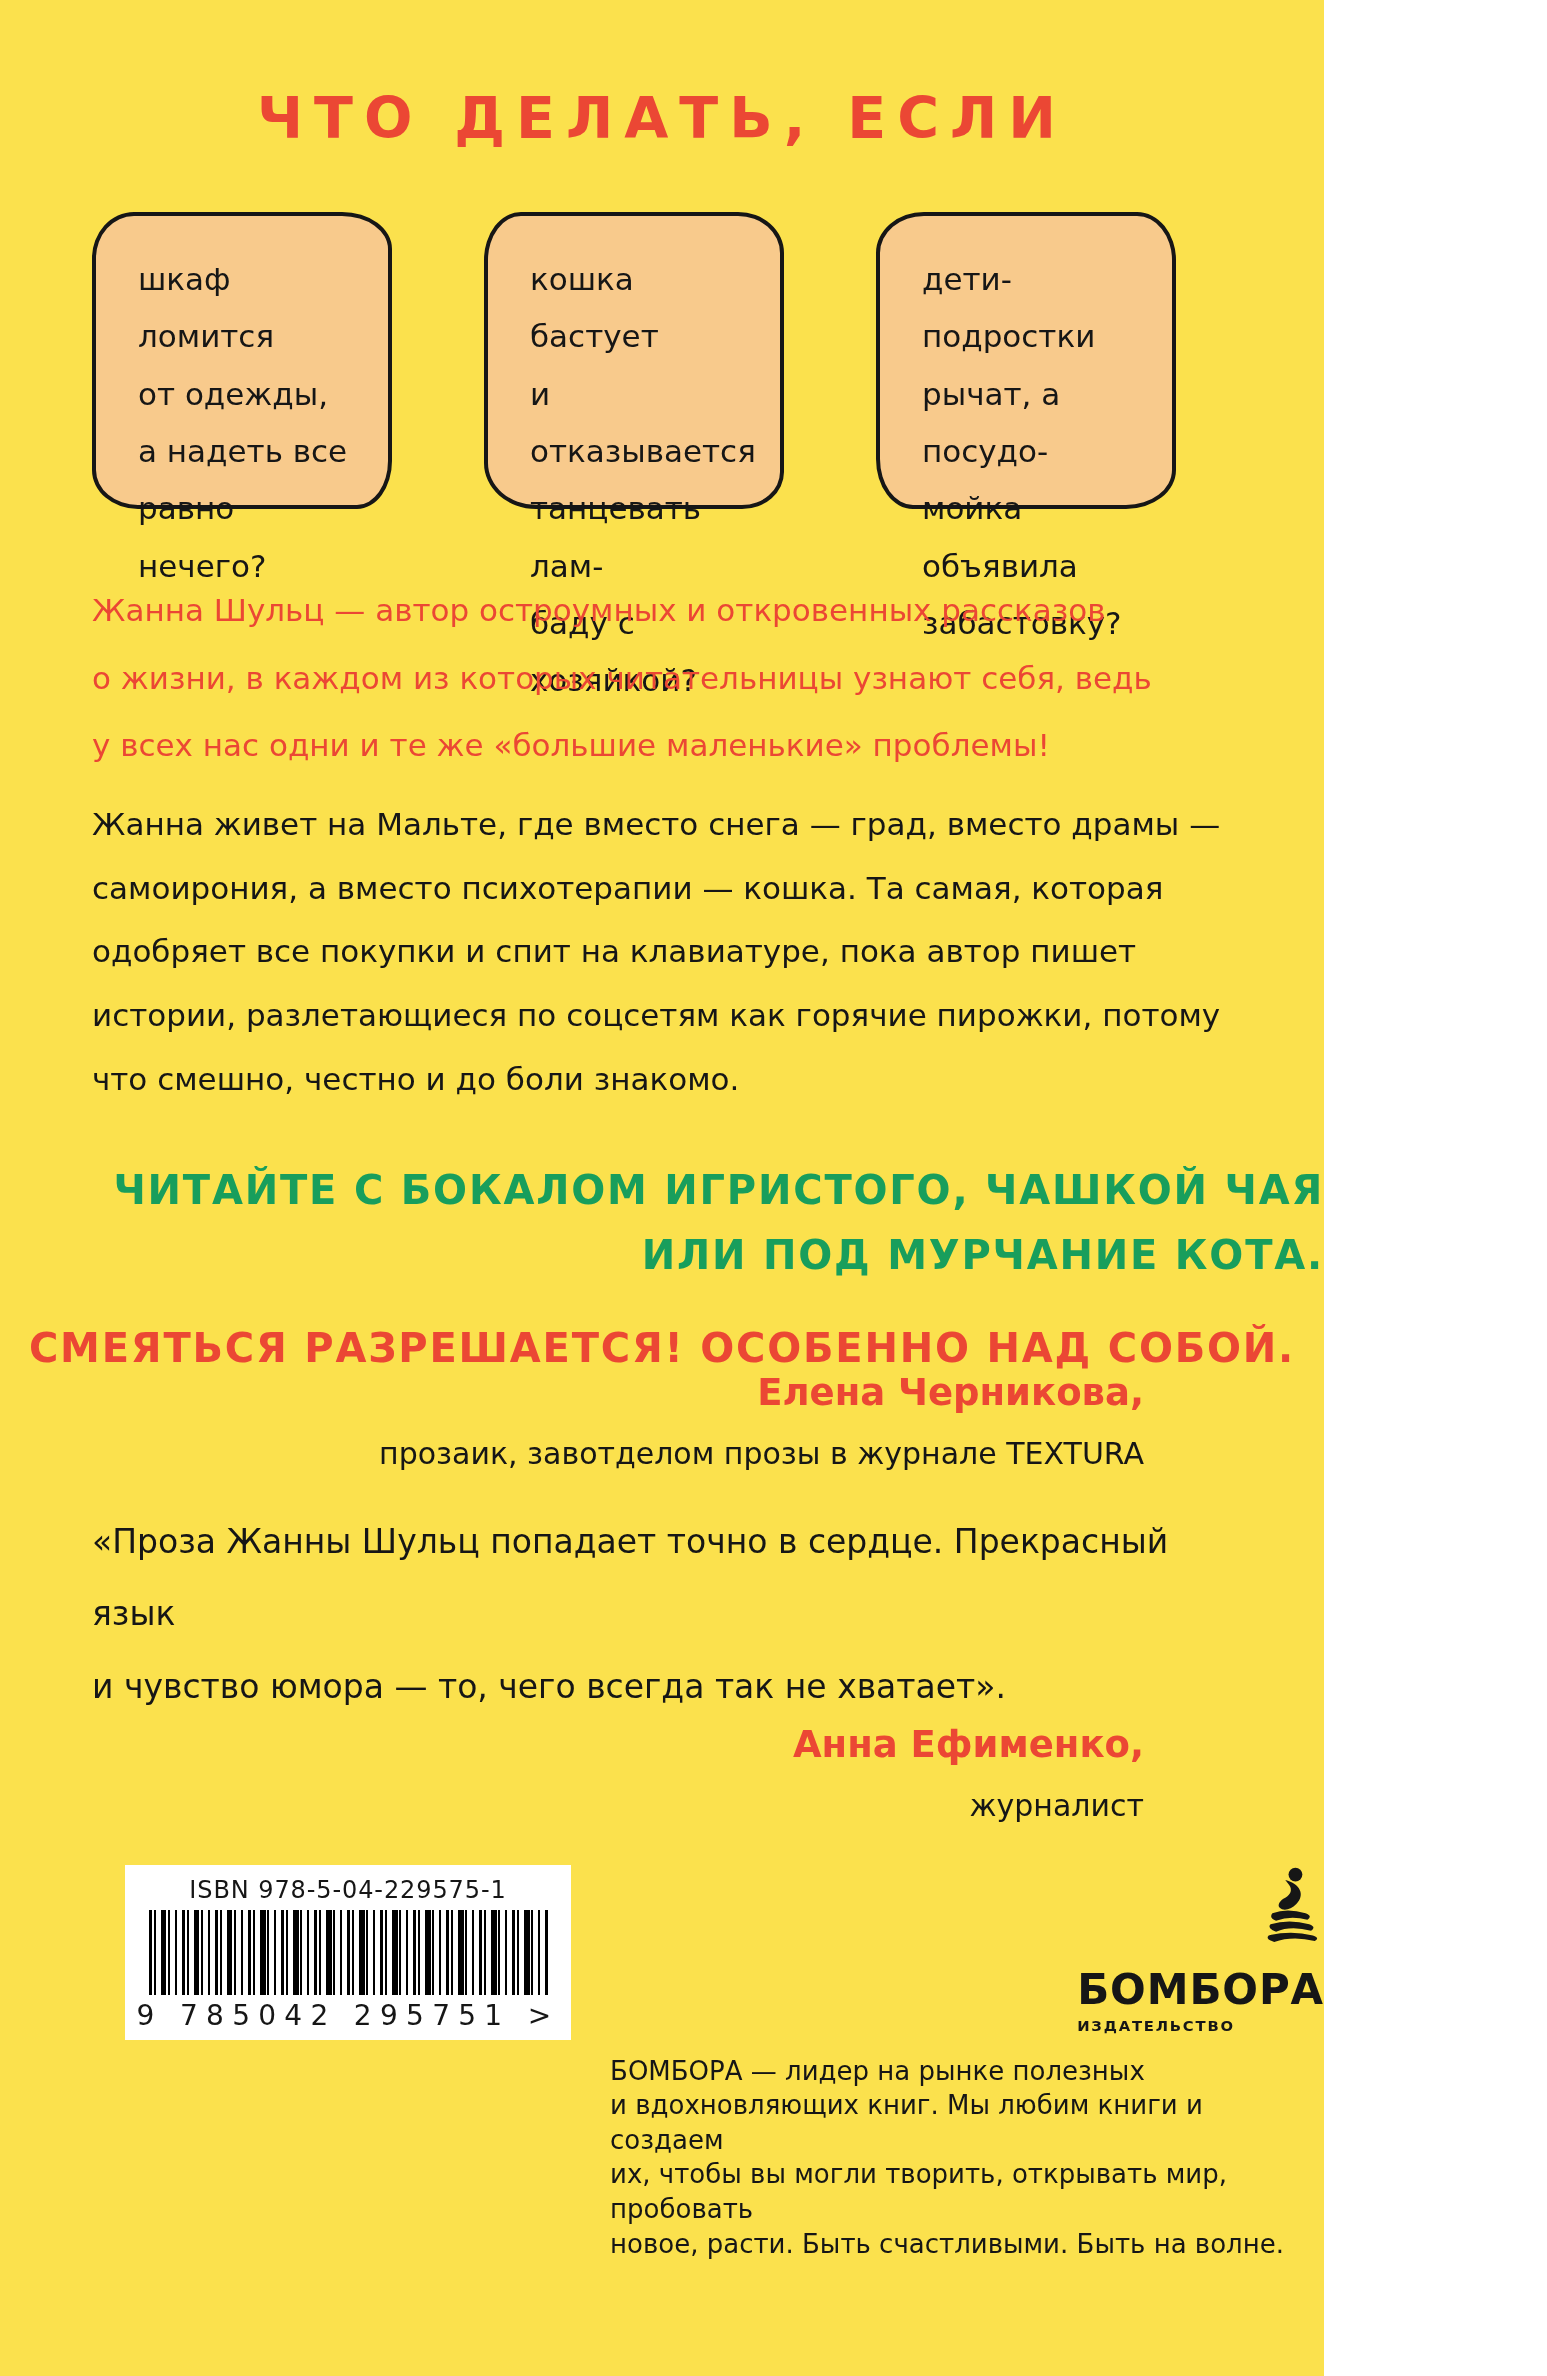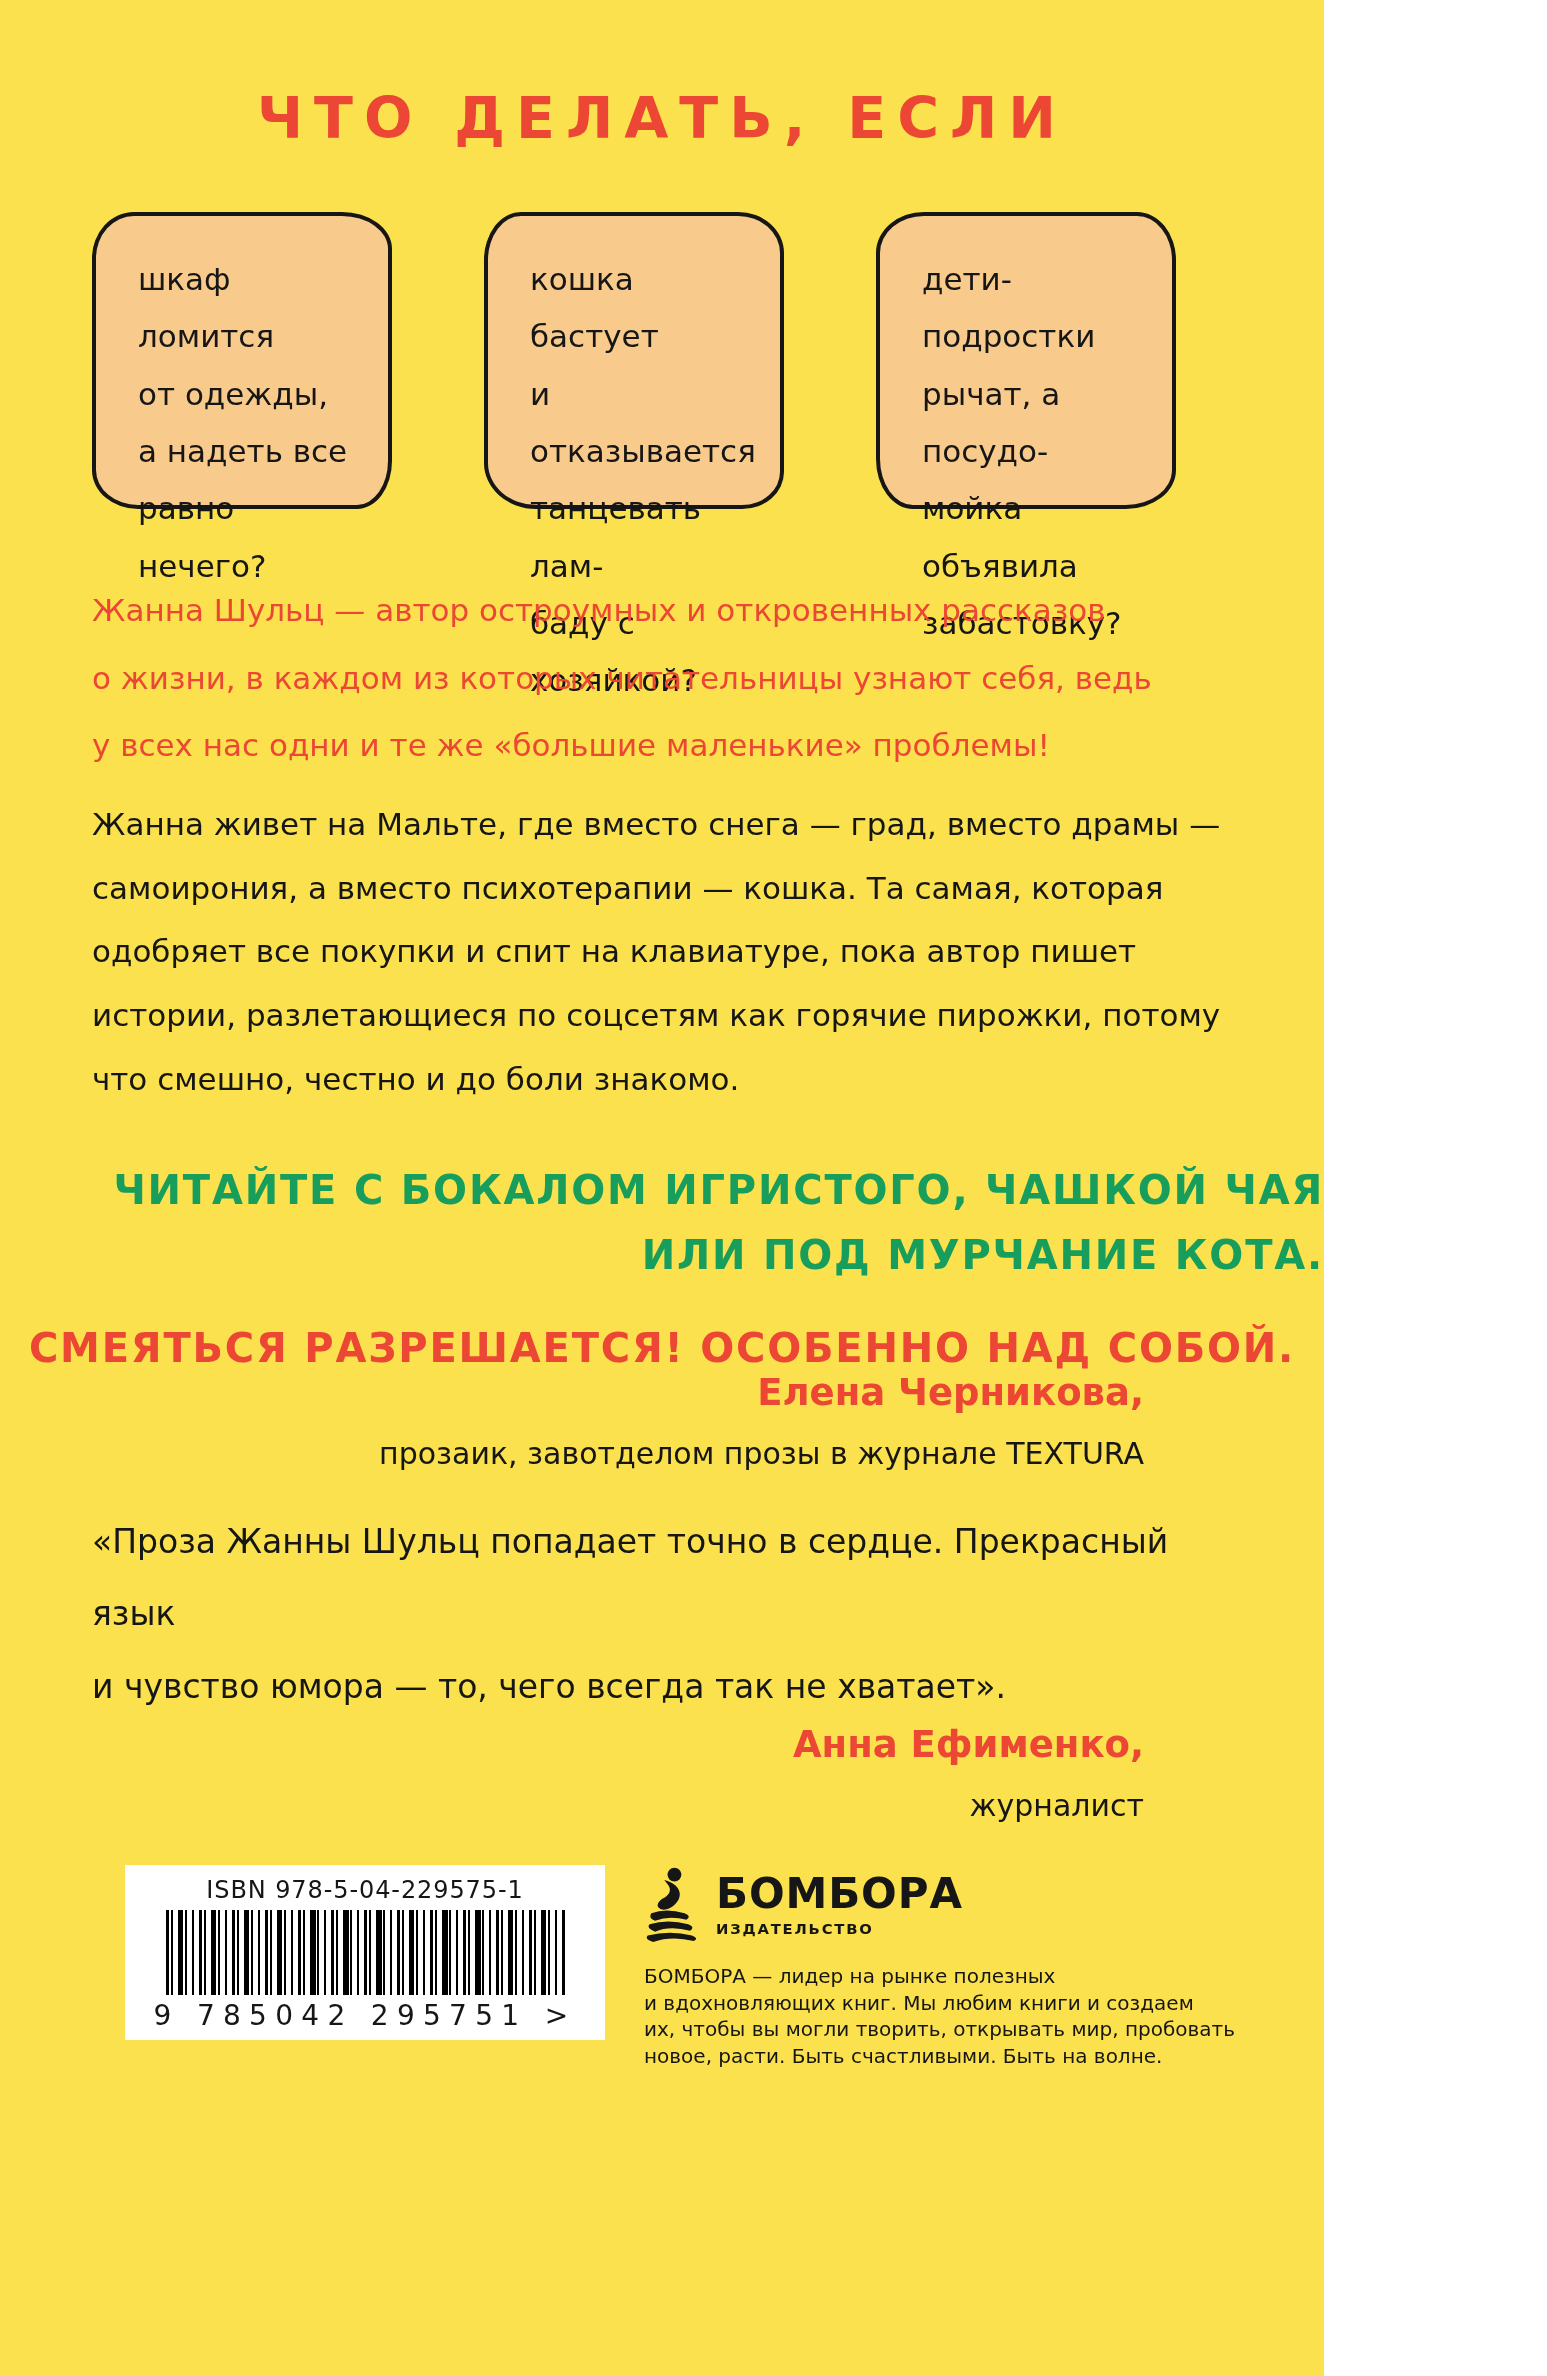--- a/index.html
+++ b/index.html
@@ -115,27 +115,27 @@
       #000 0 2.8px, #fff 2.8px 5.5px, #000 5.5px 7.4px, #fff 7.4px 12px,
       #000 12px 17.5px, #fff 17.5px 19.4px, #000 19.4px 21px, #fff 21px 26px,
       #000 26px 28px, #fff 28px 33px);
   }
   .barcode-digits {
     margin-top:4px;
     font-size:28px;
     letter-spacing:8.3px;
   }
   .publisher { padding-top:1.8px; }
-  .pub-head { display:flex; align-items:center; gap:13px; }
+  .pub-head { display:flex; align-items:flex-end; gap:26px;flex-direction:column; }
   .pub-logo-icon { width:59px; height:76px; }
   .pub-name { font-size:42px; font-weight:bold; letter-spacing:0.9px; line-height:1; }
   .pub-sub { font-size:14.8px; font-weight:bold; letter-spacing:1.8px; margin-top:5.5px; }
   .pub-text {
     margin-top:20px;
-    font-size:20px;
+    font-size:26px;
     line-height:1.33;
     color:#161616;
   }
 </style>
 </head>
 <body>
 
 <div class="page">
 
   <div class="title">ЧТО ДЕЛАТЬ, ЕСЛИ</div>

